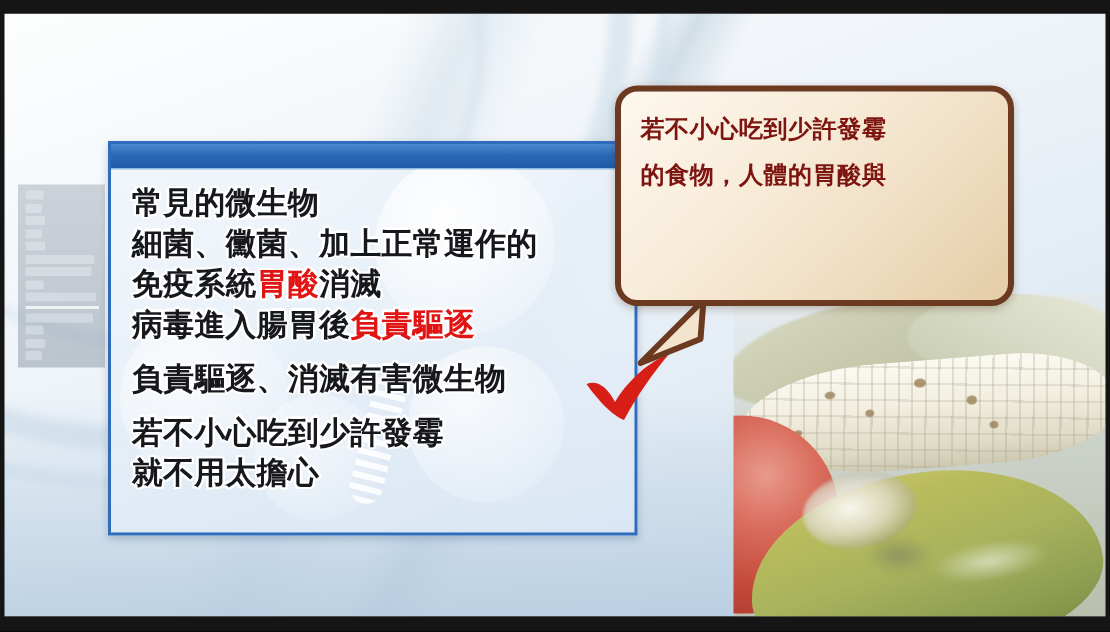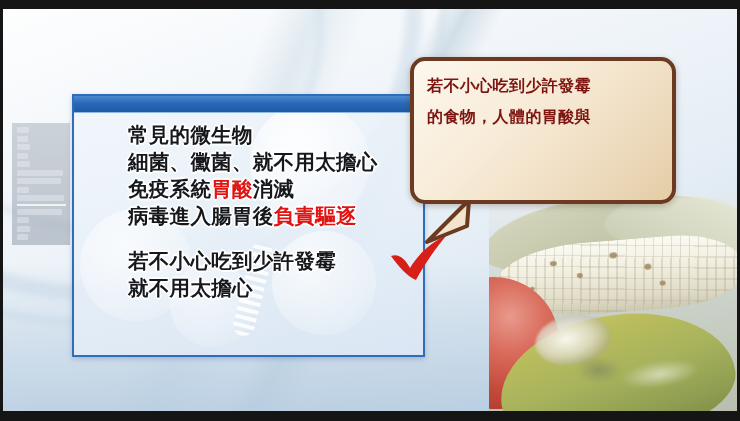--- a/index.html
+++ b/index.html
@@ -258,21 +258,20 @@
     font-size: 20.5px;
     line-height: 27px;
     color: #16181c;
     letter-spacing: 0.3px;
     white-space: nowrap;
     text-shadow:
        1.6px 0 0 #ffffff, -1.6px 0 0 #ffffff,
        0 1.6px 0 #ffffff, 0 -1.6px 0 #ffffff,
        1.2px 1.2px 0 #ffffff, -1.2px 1.2px 0 #ffffff,
        1.2px -1.2px 0 #ffffff, -1.2px -1.2px 0 #ffffff;
-    margin-left: 40px;
   }
   .tline .hl { color: #e01412; }
   .grp-gap { height: 9px; }
 
   
   #checkmark {
     position: absolute;
     left: 388px; top: 233px;
     width: 62px; height: 52px;
     z-index: 30;
@@ -359,24 +358,25 @@
   <div id="panel">
     <div id="panel-header"></div>
     <div id="panel-body">
       <div class="microbe m1"></div>
       <div class="microbe m2"></div>
       <div class="microbe m3"></div>
       <div class="microbe m4"></div>
       <div class="worm"></div>
       <div id="panel-lines">
           <div class="tline"><span>常見的微生物</span></div>
-          <div class="tline"><span>細菌、黴菌、就不用太擔心</span></div>
+          <div class="tline"><span>細菌、黴菌、加上正常運作的</span></div>
           <div class="tline"><span>免疫系統</span><span class="hl">胃酸</span><span>消滅</span></div>
           <div class="tline"><span>病毒進入腸胃後</span><span class="hl">負責驅逐</span></div>
           <div class="grp-gap"></div>
+          <div class="tline"><span>負責驅逐、消滅有害微生物</span></div>
           <div class="grp-gap"></div>
           <div class="tline"><span>若不小心吃到少許發霉</span></div>
           <div class="tline"><span>就不用太擔心</span></div>
         </div>
     </div>
   </div>
 
   <svg id="checkmark" viewBox="0 0 62 52">
     <path d="M3 23 C10 20 17 25 22 35 C31 20 45 8 58 3 C47 16 36 32 28 47 C20 44 10 33 3 23 Z" fill="#d81f17"></path>
   </svg>

